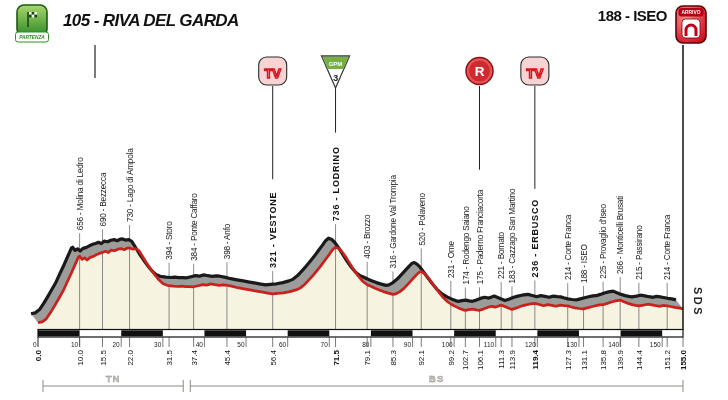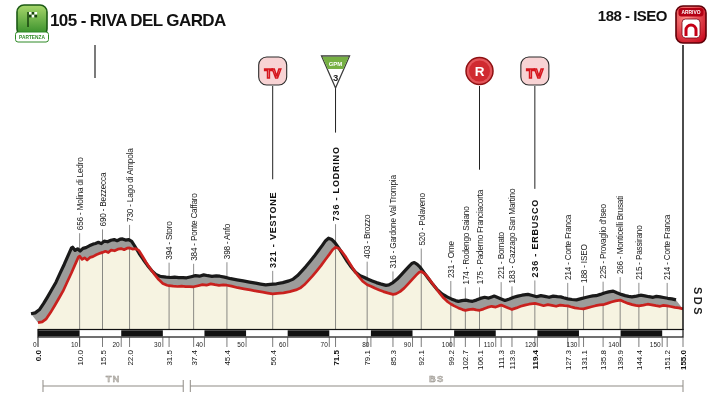--- a/index.html
+++ b/index.html
@@ -1,20 +1,20 @@
 <!DOCTYPE html>
 <html><head>
 <meta charset="utf-8">
 <style>
   html,body{margin:0;padding:0;background:#fff;}
   body{width:728px;height:400px;position:relative;overflow:hidden;
        font-family:"Liberation Sans",sans-serif;}
   .stage{position:absolute;inset:0;}
   #chart{position:absolute;left:0;top:0;font-family:"Liberation Sans",sans-serif;}
-  .hdr-left{position:absolute;left:15px;top:4px;display:flex;gap:1px;align-items:flex-start;z-index:3;}
+  .hdr-left{position:absolute;left:15px;top:4px;display:flex;gap:14px;align-items:flex-start;z-index:3;font-style:italic;}
   .hdr-right{position:absolute;right:20px;top:4px;display:flex;gap:7px;align-items:flex-start;z-index:3;}
   .start-title{font-size:17px;font-weight:bold;letter-spacing:-0.6px;color:#111;margin-top:7px;white-space:nowrap;}
   .finish-titles{text-align:right;margin-top:4px;}
   .finish-title,.finish-subtitle{font-size:15px;font-weight:bold;letter-spacing:-0.5px;line-height:1.12;color:#111;white-space:nowrap;}
   svg text{font-family:"Liberation Sans",sans-serif;}
   .lbl{font-size:8.2px;letter-spacing:-0.2px;fill:#1a1a1a;}
   .lblb{font-size:9px;font-weight:bold;letter-spacing:0.8px;fill:#111;}
   .kmv{font-size:8px;fill:#111;}
   .kmvb{font-weight:bold;}
   .tickn{font-size:6.5px;fill:#222;}

